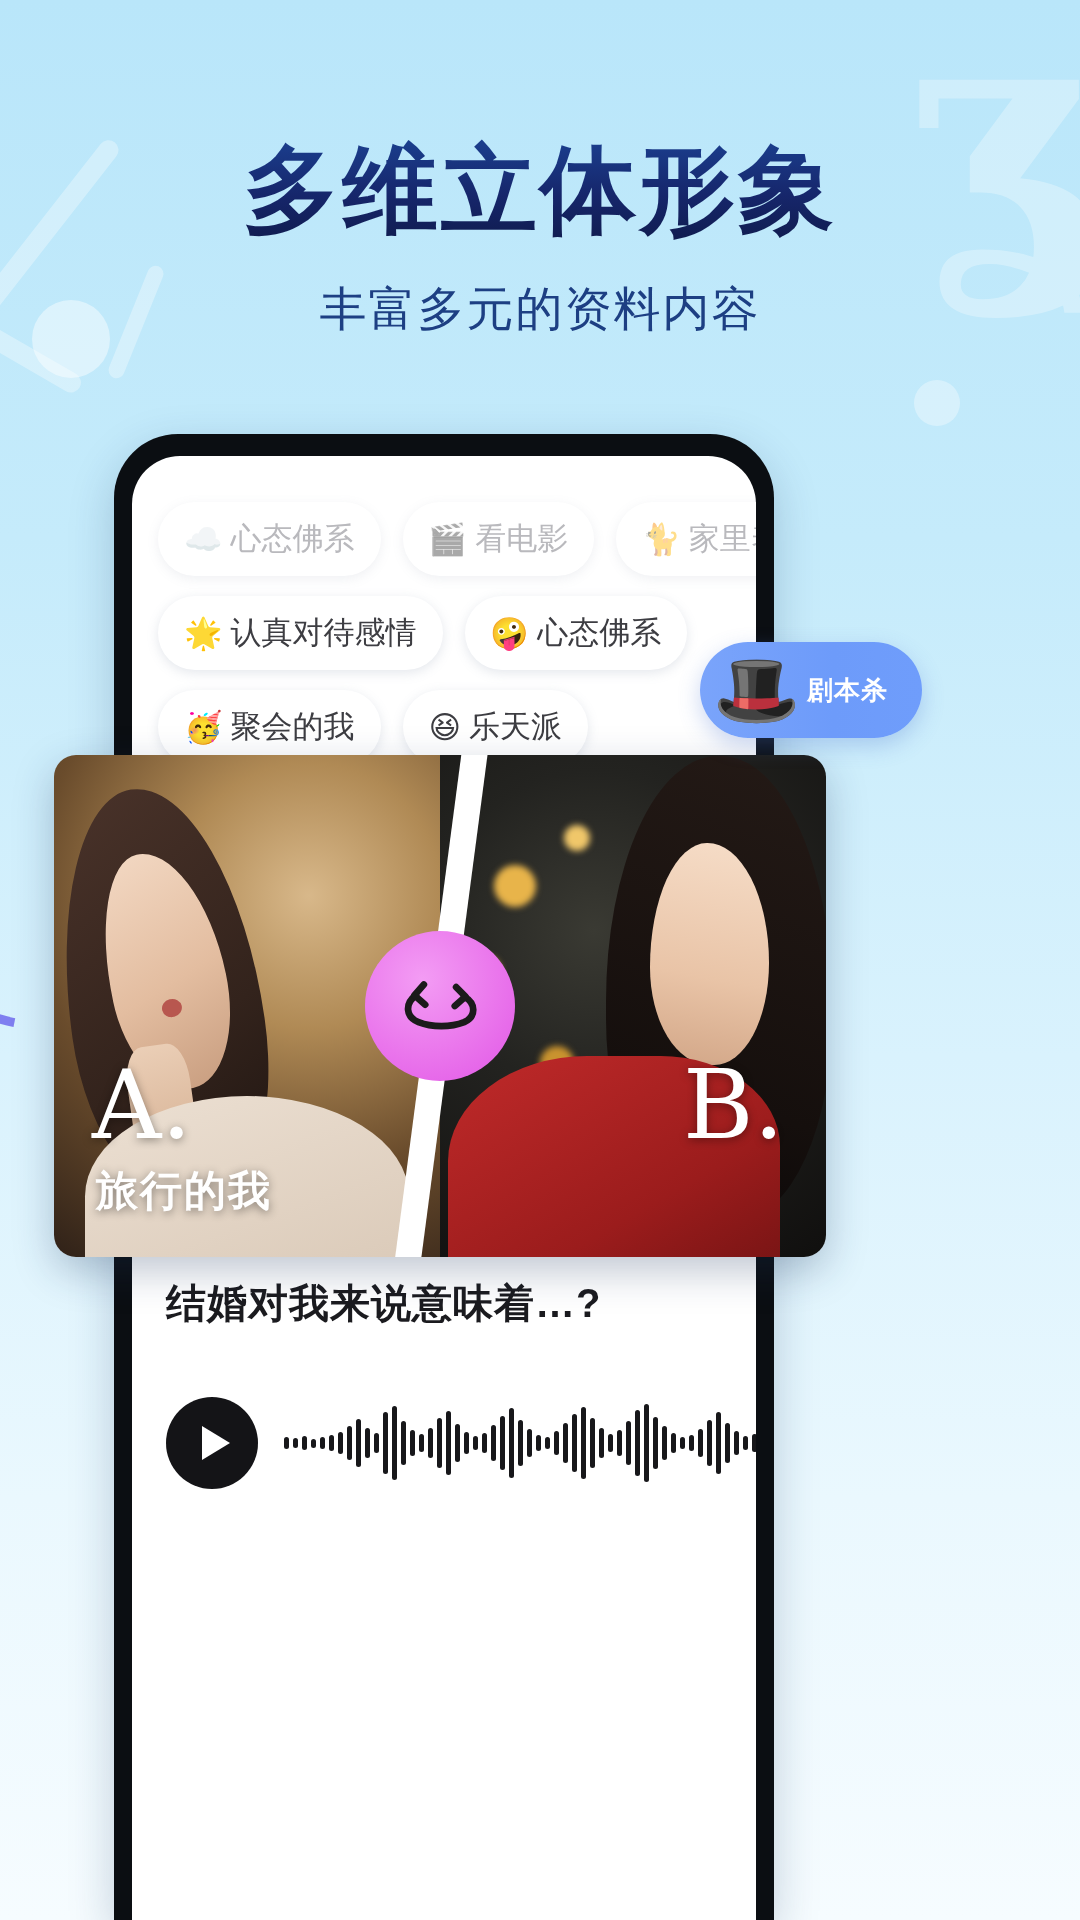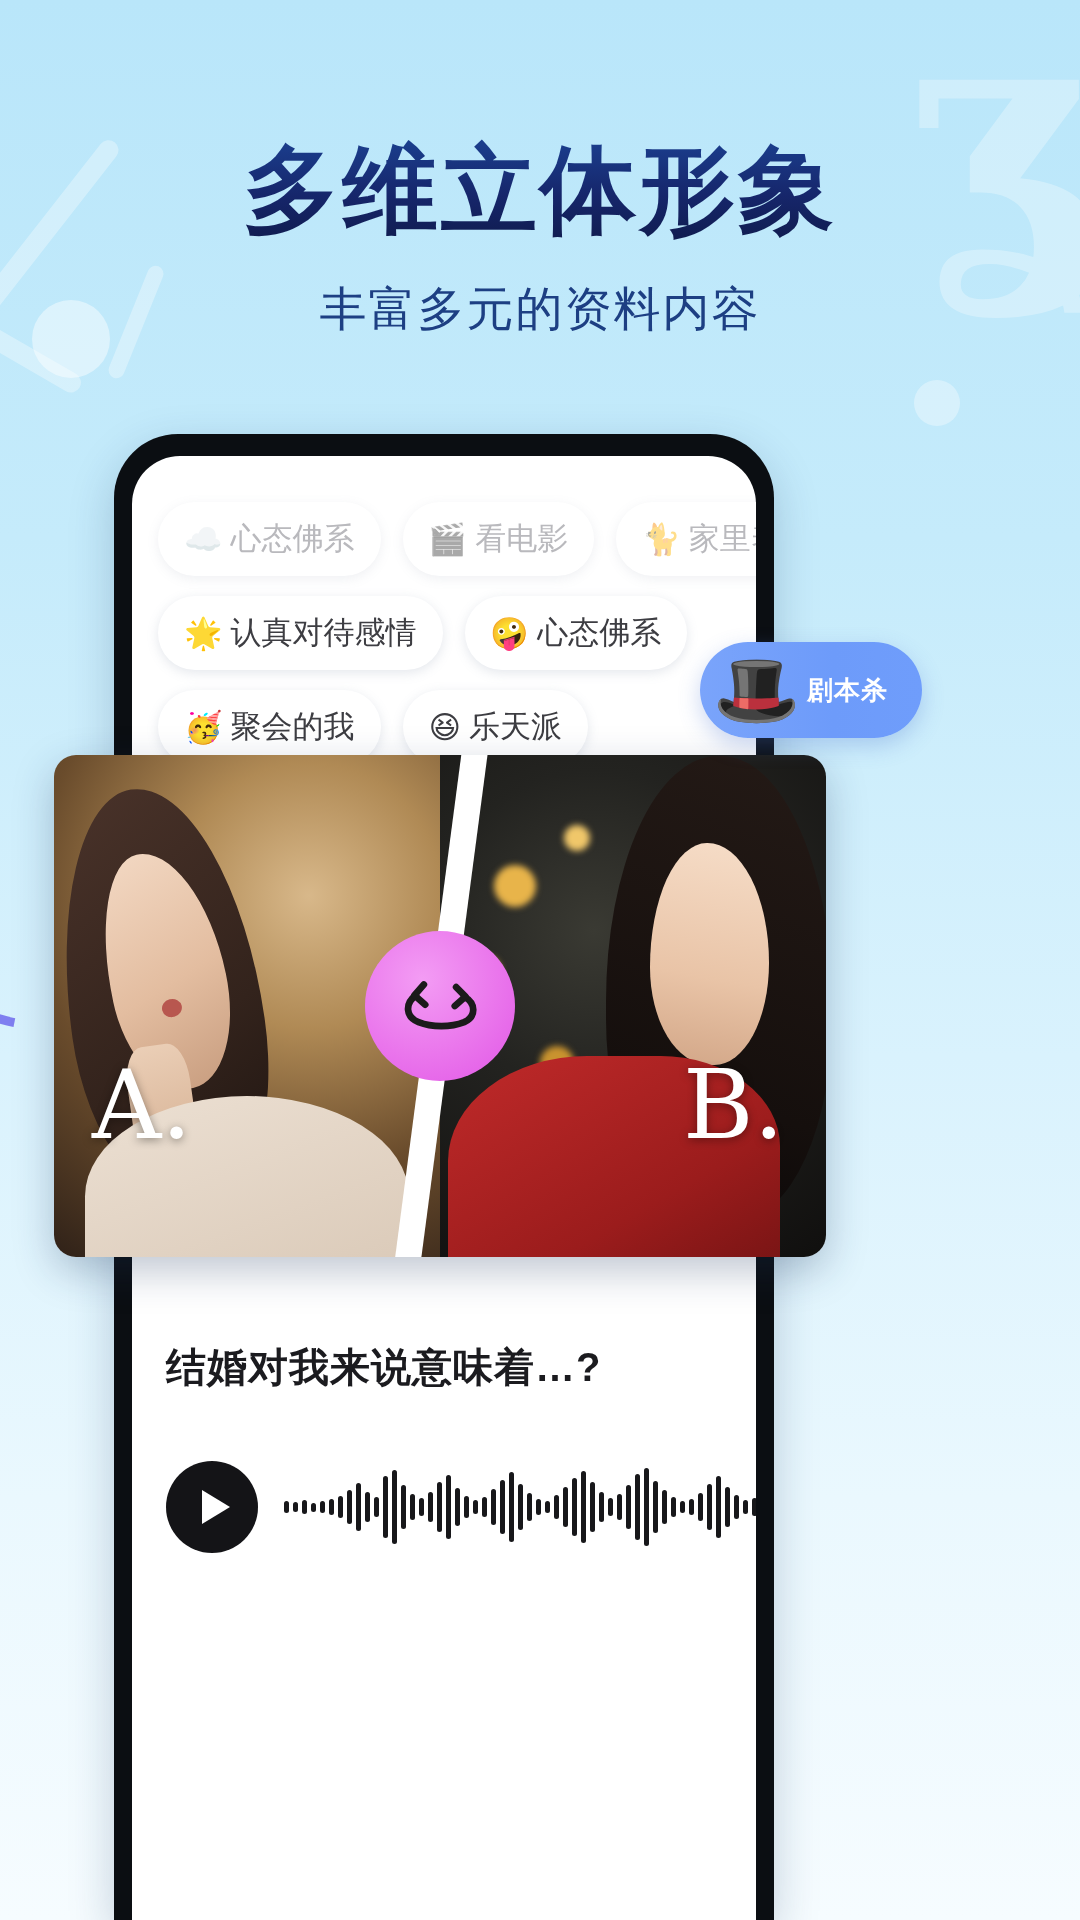--- a/index.html
+++ b/index.html
@@ -178,21 +178,21 @@
   .ab-letter.a { left:38px; bottom:104px; }
   .ab-letter.b { right:42px; bottom:104px; }
   .ab-caption {
     position:absolute; bottom:38px; color:#fff; font-size:42px; font-weight:700;
     letter-spacing:2px; z-index:12; text-shadow:0 2px 10px rgba(0,0,0,.45);
   }
   .ab-caption.a { left:42px; }
   .ab-caption.b { right:44px; }
 
   
-  .voice { position:absolute; left:0; right:0; top:884px; padding:0 34px; }
+  .voice { position:absolute; left:0; right:0; top:820px; padding:0 34px; }
   .voice-q { font-size:40px; font-weight:700; color:#1b1b1f; letter-spacing:1px; }
   .voice-player { display:flex; align-items:center; gap:26px; margin-top:64px; }
   .play-btn {
     width:92px; height:92px; border-radius:50%; background:#141417;
     display:flex; align-items:center; justify-content:center; flex:0 0 auto;
   }
   .play-tri {
     width:0; height:0; margin-left:7px;
     border-left:28px solid #fff; border-top:17px solid transparent; border-bottom:17px solid transparent;
   }
@@ -334,20 +334,21 @@
 <div class="ab-card">
   <div class="ab-half ab-left">
     <div class="face-a">
       <div class="hair-a"></div>
       <div class="skin-a"></div>
       <div class="lip-a"></div>
       <div class="neck-a"></div>
     </div>
     <div class="body-a"></div>
     <div class="ab-letter a">A.</div>
+    <div class="ab-caption a">旅行的我</div>
   </div>
 
   <div class="ab-half ab-right">
     <div class="bokeh" style="left:14%;top:22%;width:42px;height:42px;background:#e8b44a;"></div>
     <div class="bokeh" style="left:8%;top:40%;width:30px;height:30px;background:#d9a63e;"></div>
     <div class="bokeh" style="left:26%;top:58%;width:34px;height:34px;background:#c9932f;"></div>
     <div class="bokeh" style="left:32%;top:14%;width:26px;height:26px;background:#f0c76a;"></div>
     <div class="bokeh" style="left:18%;top:76%;width:24px;height:24px;background:#caa04a;"></div>
     <div class="face-b">
       <div class="hair-b"></div>

